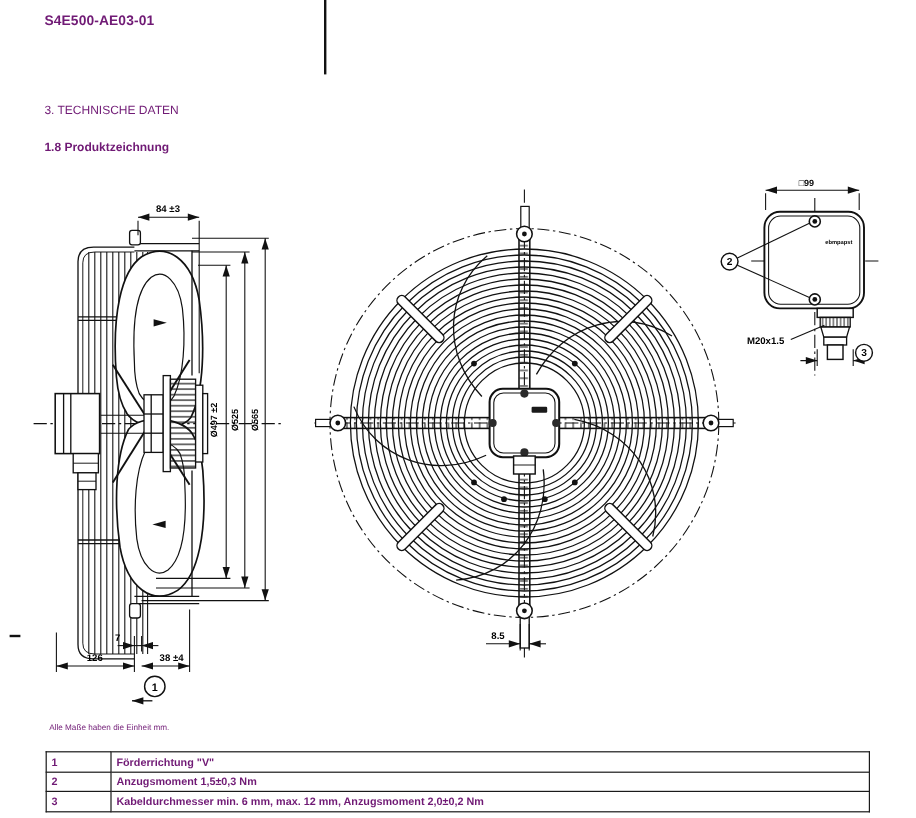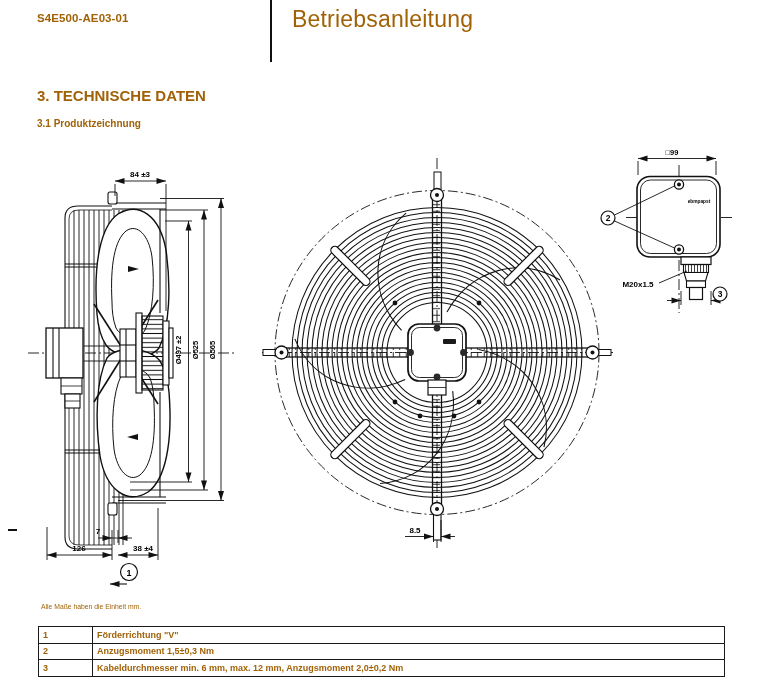--- a/index.html
+++ b/index.html
@@ -1,43 +1,42 @@
 <!DOCTYPE html>
 <html><head>
 <meta charset="utf-8">
 <style>
   html,body{margin:0;padding:0;background:#fff;}
   .page{position:relative;width:763px;height:682px;background:#fff;overflow:hidden;
-        font-family:"Liberation Sans", sans-serif;color:#a16207;}
+        font-family:"Liberation Sans", sans-serif;color:#701a75;}
   .abs{position:absolute;}
   .part-number{left:37px;top:12px;font-size:11.5px;font-weight:700;letter-spacing:0.1px;}
   .hdr-divider{left:270px;top:0;width:2px;height:62px;background:#111;}
   .doc-title{left:292px;top:6px;font-size:23px;font-weight:400;letter-spacing:0.2px;}
-  .sec-heading{left:37px;top:87px;font-size:15px;font-weight:700;}
+  .sec-heading{left:37px;top:87px;font-size:10px;font-weight:400;}
   .sub-heading{left:37px;top:118px;font-size:10px;font-weight:700;}
   .units-note{left:41px;top:603px;font-size:6.8px;font-weight:400;}
   svg text{font-family:"Liberation Sans", sans-serif;font-weight:700;fill:#000;}
   .legend-table{left:38px;top:626px;width:687px;border-collapse:collapse;
                 border:1.5px solid #1a1a1a;table-layout:fixed;}
   .legend-table td{border:1px solid #1a1a1a;height:15.5px;font-size:9px;font-weight:700;
                    padding:0 0 0 4px;vertical-align:middle;white-space:nowrap;overflow:hidden;}
   .legend-table td.num{width:49px;}
   .drawing-svg{left:0;top:0;}
 </style>
 </head>
 <body>
 
 <div class="page">
 
   <div class="abs part-number">S4E500-AE03-01</div>
   <div class="abs hdr-divider"></div>
-  <div class="abs doc-title">Betriebsanleitung</div>
 
   <div class="abs sec-heading">3. TECHNISCHE DATEN</div>
-  <div class="abs sub-heading">3.1 Produktzeichnung</div>
+  <div class="abs sub-heading">1.8 Produktzeichnung</div>
 
   <svg class="abs drawing-svg" width="763" height="682" viewBox="0 0 763 682">
     <defs>
       <marker id="mA" markerWidth="11" markerHeight="8" refX="10" refY="4" orient="auto" markerUnits="userSpaceOnUse">
         <path d="M0.5,1 L10,4 L0.5,7 Z" fill="#111"></path>
       </marker>
       <marker id="mB" markerWidth="11" markerHeight="8" refX="1" refY="4" orient="auto" markerUnits="userSpaceOnUse">
         <path d="M10.5,1 L1,4 L10.5,7 Z" fill="#111"></path>
       </marker>
       <pattern id="finsH" width="4" height="4.6" patternUnits="userSpaceOnUse">

